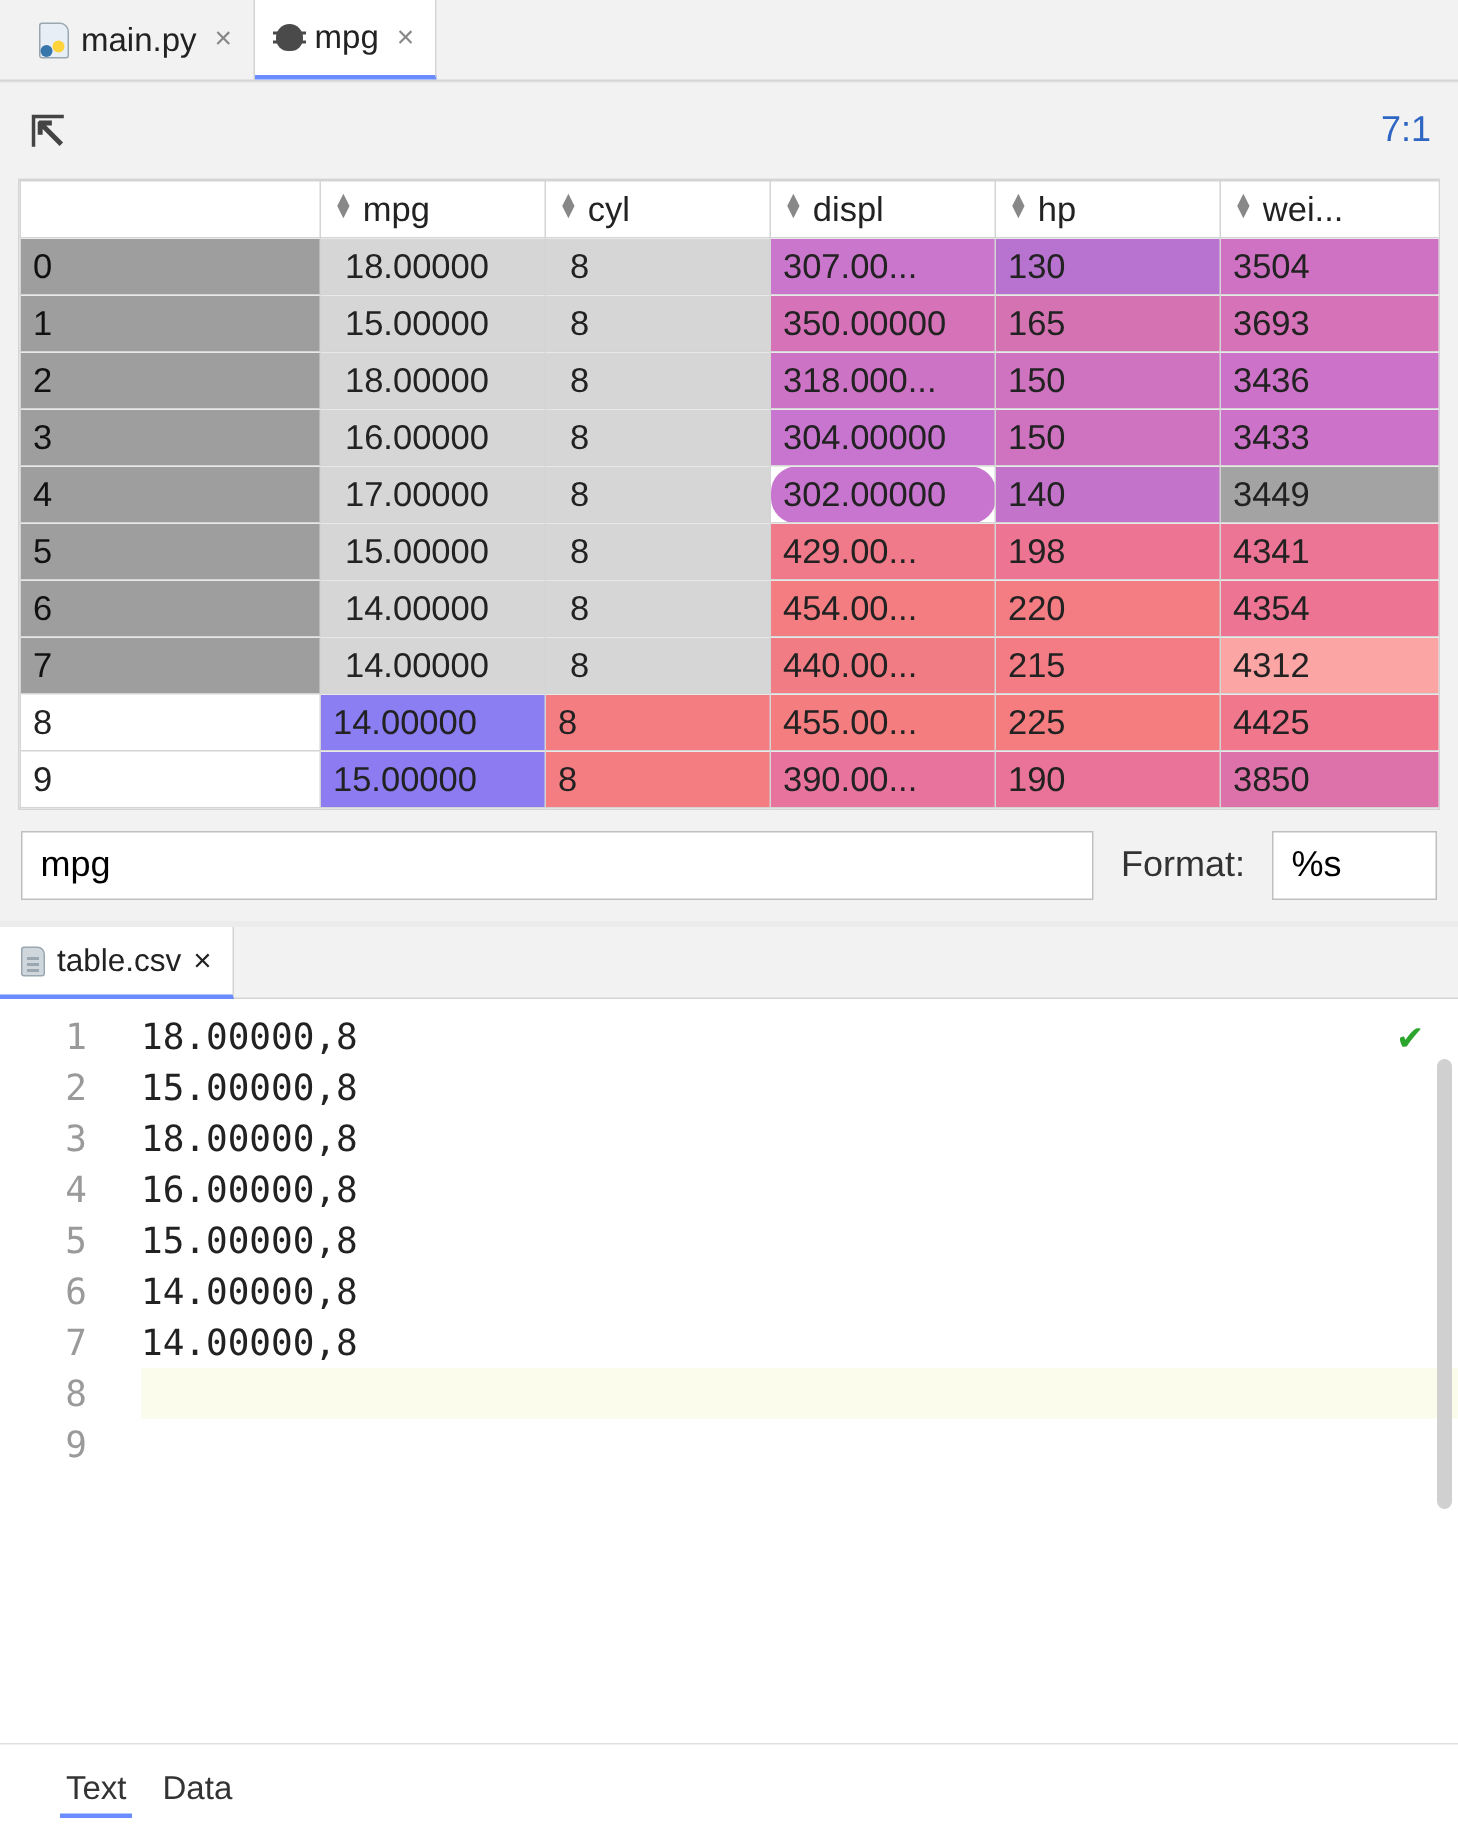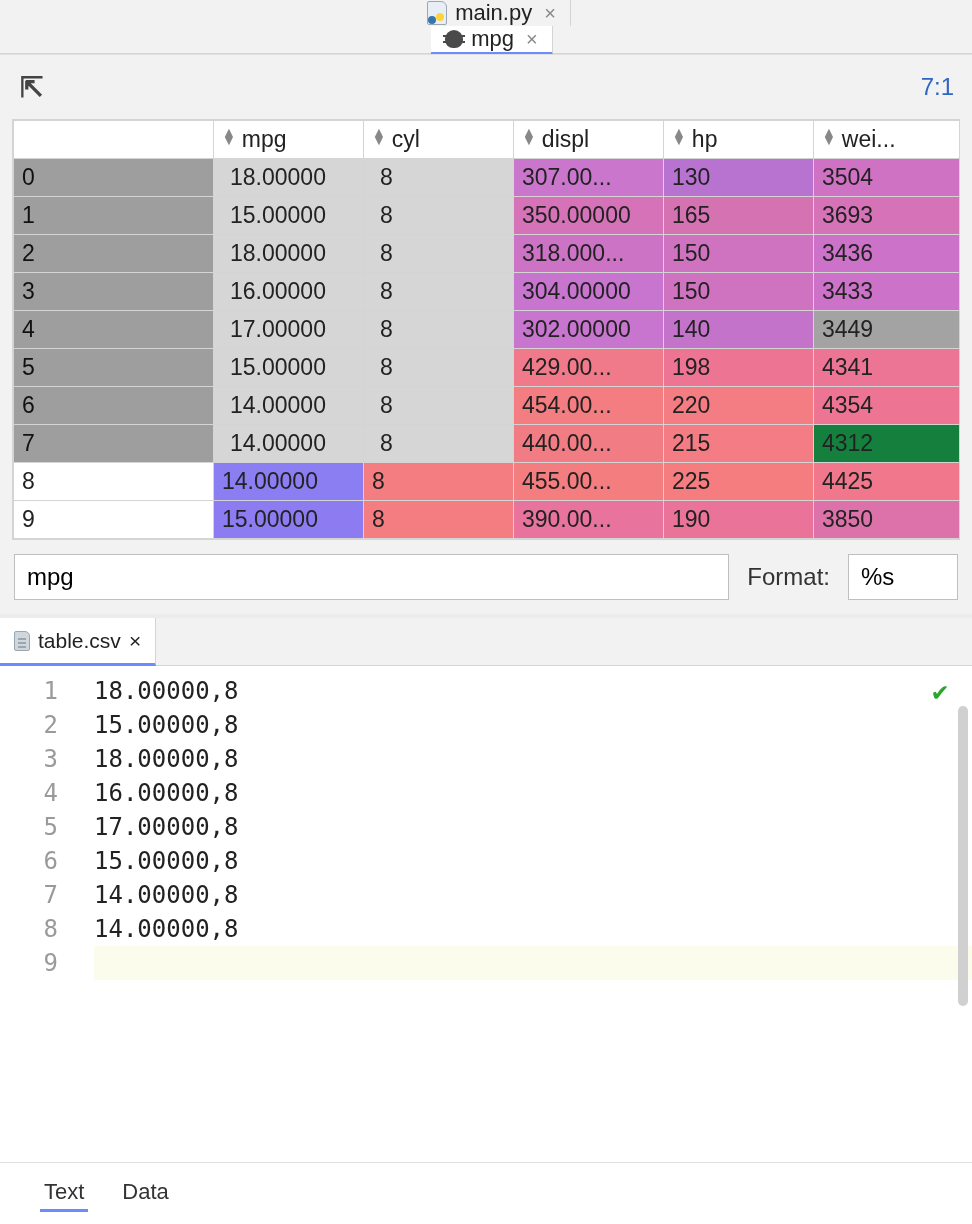--- a/index.html
+++ b/index.html
@@ -12,26 +12,25 @@
     width: 972px;
     height: 1224px;
     overflow: hidden;
     display: flex;
     flex-direction: column;
   }
 
   
   .top-tabs {
     display: flex;
-    align-items: center;
+    align-items: flex-start;
     background: #f2f2f2;
     border-bottom: 1px solid #d4d4d4;
     height: 54px;
     padding-left: 12px;
-    flex-direction: column;
   }
   .tab {
     display: flex;
     align-items: center;
     gap: 8px;
     padding: 0 14px;
     border-right: 1px solid #d4d4d4;
     cursor: pointer;
     height: 100%;
   }
@@ -125,21 +124,21 @@
 
   .editor-body{display:flex;flex:1;position:relative;font-family:Menlo,Consolas,monospace;font-size:24px;}
   .gutter{width:90px;text-align:right;color:#9a9a9a;padding:8px 32px 0 0;user-select:none;}
   .gutter div{height:34px;line-height:34px;}
   .code{flex:1;padding:8px 0 0 4px;}
   .code div{height:34px;line-height:34px;}
   .code div.current{background:#fcfced;}
   .checkmark{position:absolute;top:10px;right:24px;color:#2ca52c;font-size:26px;font-weight:bold;}
   .scrollbar{position:absolute;top:40px;right:4px;width:10px;height:300px;background:#d0d0d0;border-radius:5px;}
 
-  .bottom-tabs{display:flex;gap:30px;padding:12px 40px;border-top:1px solid #e0e0e0;background:#fff;}
+  .bottom-tabs{display:flex;gap:16px;padding:12px 40px;border-top:1px solid #e0e0e0;background:#fff;}
   .btab{font-size:22px;color:#333;cursor:pointer;padding:4px 4px;}
   .btab.active{border-bottom:3px solid #6a8cff;}
 </style>
 </head>
 <body>
 
 <div class="top-tabs" id="top-tabs">
     <div class="tab">
       <span class="icon-py">
         <span class="dot d1"></span>
@@ -210,21 +209,21 @@
             <td class="c-mpg">16.00000</td>
             <td class="c-cyl">8</td>
             <td class="c-displ" style="background: rgb(199, 117, 206);">304.00000</td>
             <td class="c-hp" style="background: rgb(207, 115, 192);">150</td>
             <td class="c-wei" style="background: rgb(204, 114, 200);">3433</td>
           </tr>
           <tr class="sel">
             <td class="rowhead">4</td>
             <td class="c-mpg">17.00000</td>
             <td class="c-cyl">8</td>
-            <td class="c-displ" style="background: rgb(199, 117, 206);">302.00000</td>
+            <td class="c-displ" style="background: rgb(199, 117, 206); border-radius: 17px;">302.00000</td>
             <td class="c-hp" style="background: rgb(195, 116, 202);">140</td>
             <td class="c-wei" style="background: #a3a3a3;">3449</td>
           </tr>
           <tr class="sel">
             <td class="rowhead">5</td>
             <td class="c-mpg">15.00000</td>
             <td class="c-cyl">8</td>
             <td class="c-displ" style="background: rgb(240, 122, 137);">429.00...</td>
             <td class="c-hp" style="background: rgb(237, 116, 146);">198</td>
             <td class="c-wei" style="background: rgb(236, 116, 148);">4341</td>
@@ -236,21 +235,21 @@
             <td class="c-displ" style="background: rgb(243, 125, 129);">454.00...</td>
             <td class="c-hp" style="background: rgb(244, 124, 131);">220</td>
             <td class="c-wei" style="background: rgb(237, 116, 147);">4354</td>
           </tr>
           <tr class="sel">
             <td class="rowhead">7</td>
             <td class="c-mpg">14.00000</td>
             <td class="c-cyl">8</td>
             <td class="c-displ" style="background: rgb(242, 124, 132);">440.00...</td>
             <td class="c-hp" style="background: rgb(243, 124, 133);">215</td>
-            <td class="c-wei" style="background: #15803d;">4312</td>
+            <td class="c-wei" style="background: #fca5a5;">4312</td>
           </tr>
           <tr>
             <td class="rowhead">8</td>
             <td class="c-mpg" style="background: rgb(139, 125, 242);">14.00000</td>
             <td class="c-cyl" style="background: rgb(243, 125, 129);">8</td>
             <td class="c-displ" style="background: rgb(244, 125, 128);">455.00...</td>
             <td class="c-hp" style="background: rgb(245, 125, 128);">225</td>
             <td class="c-wei" style="background: rgb(240, 119, 140);">4425</td>
           </tr>
           <tr>
@@ -289,21 +288,20 @@
         <div>6</div>
         <div>7</div>
         <div>8</div>
         <div>9</div>
       </div>
     <div class="code" id="code">
         <div>18.00000,8</div>
         <div>15.00000,8</div>
         <div>18.00000,8</div>
         <div>16.00000,8</div>
-        <div>17.00000,8</div>
         <div>15.00000,8</div>
         <div>14.00000,8</div>
         <div>14.00000,8</div>
         <div class="current"></div>
       </div>
     <span class="checkmark">✔</span>
     <div class="scrollbar"></div>
   </div>
   <div class="bottom-tabs" id="view-tabs">
       <div class="btab active">Text</div>

